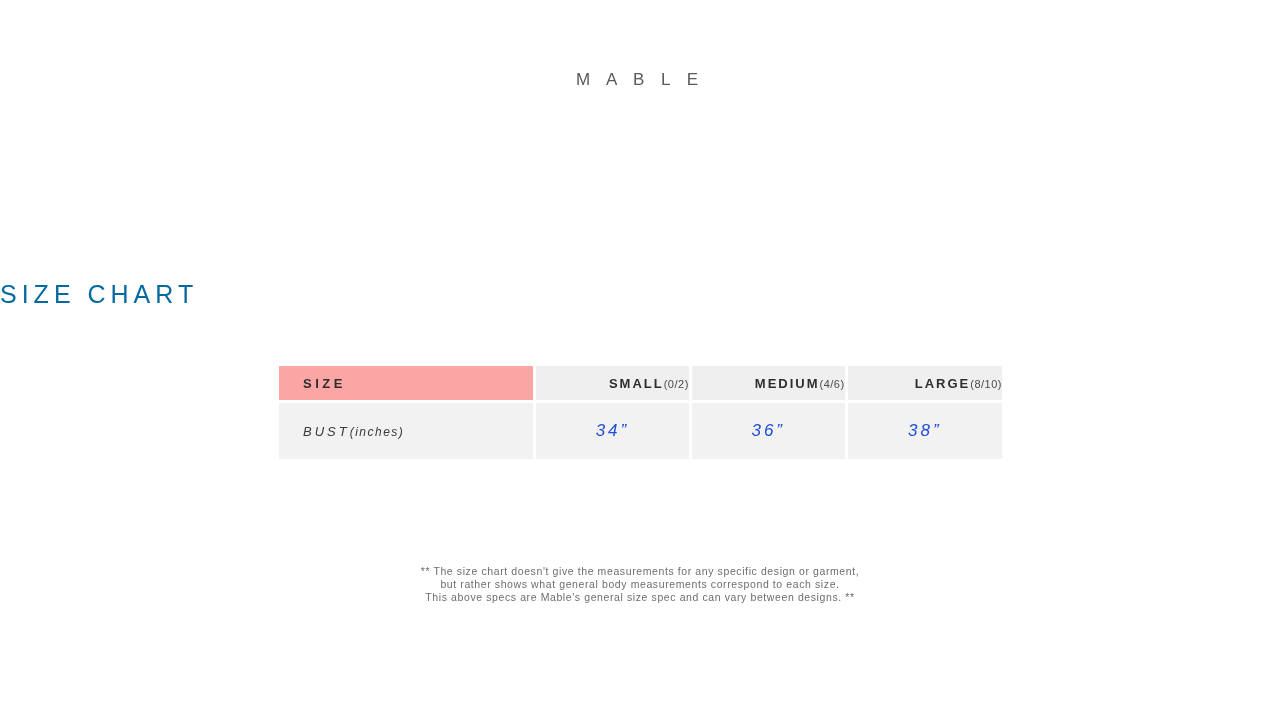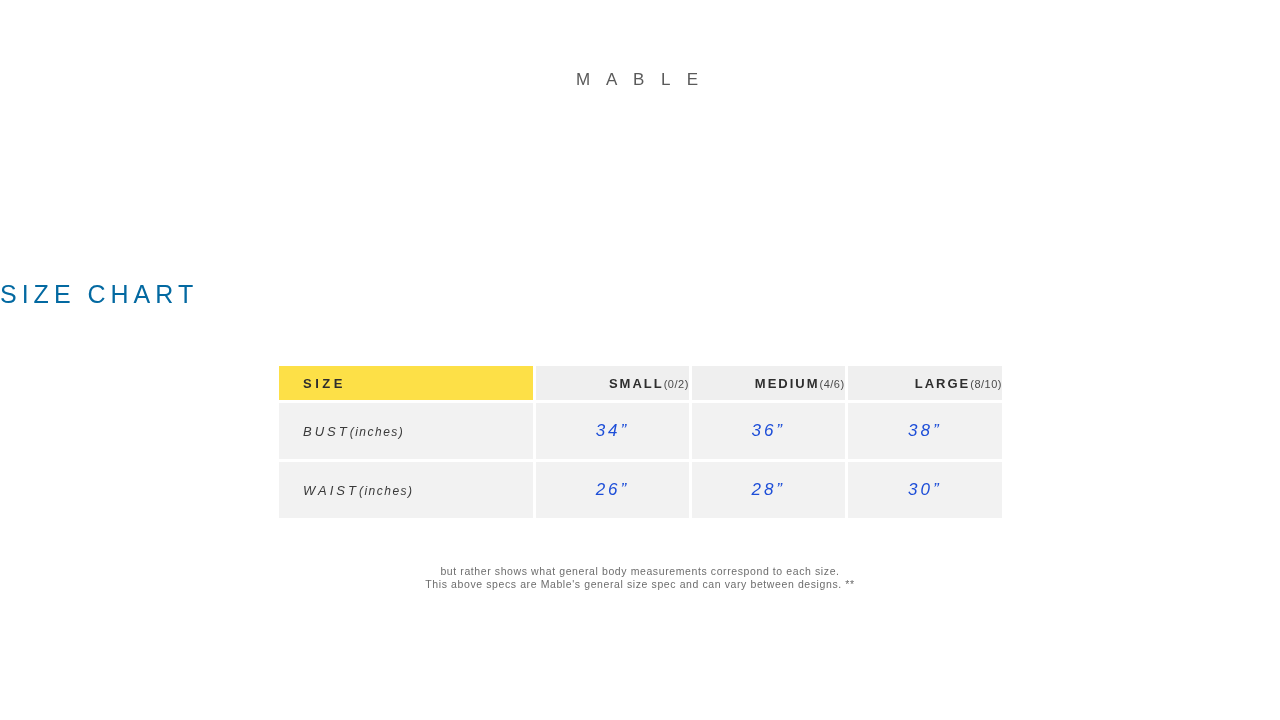--- a/index.html
+++ b/index.html
@@ -58,21 +58,21 @@
     width: 723px;
     table-layout: fixed;
   }
   table.size-chart th,
   table.size-chart td {
     margin: 0;
     padding: 0;
   }
   
   .hdr-size {
-    background: #fde047;
+    background: #fca5a5;
     height: 34px;
     text-align: left;
     padding-left: 24px !important;
     font-size: 13px;
     letter-spacing: 3.5px;
     font-weight: bold;
     color: #2e2e2e;
     width: 230px;
   }
   .hdr-col {
@@ -159,30 +159,23 @@
       </thead>
       <tbody>
         <tr>
           <td class="row-label">
             <span>BUST</span><span class="units">(inches)</span>
           </td>
           <td class="val">34”</td>
           <td class="val">36”</td>
           <td class="val">38”</td>
         </tr>
-        <tr>
-          <td class="row-label">
-            <span>WAIST</span><span class="units">(inches)</span>
-          </td>
-          <td class="val">26”</td>
-          <td class="val">28”</td>
-          <td class="val">30”</td>
-        </tr>
       </tbody>
     </table>
   </div>
 
   <div class="footnote">
+    <div>** The size chart doesn't give the measurements for any specific design or garment,</div>
     <div>but rather shows what general body measurements correspond to each size.</div>
     <div>This above specs are Mable's general size spec and can vary between designs. **</div>
   </div>
 
 </div>
 
 </body></html>

